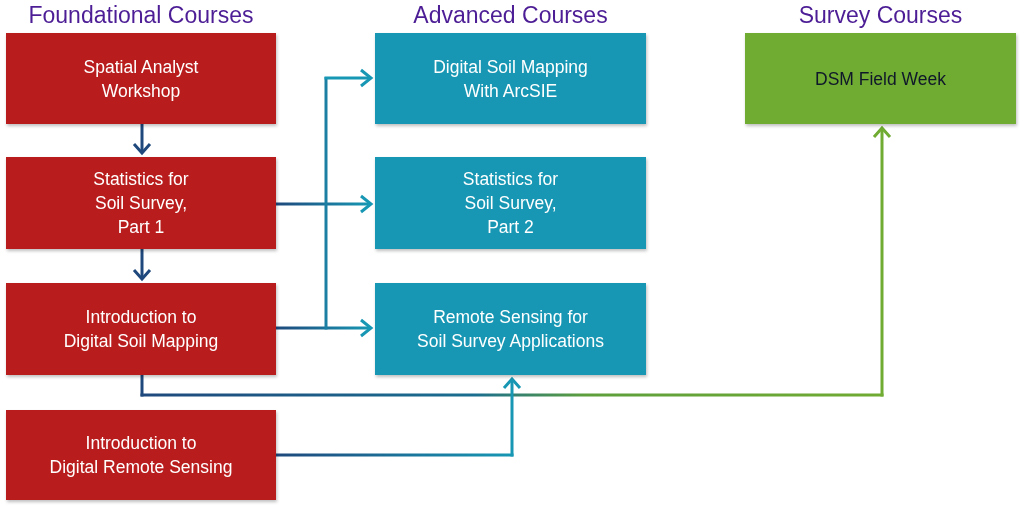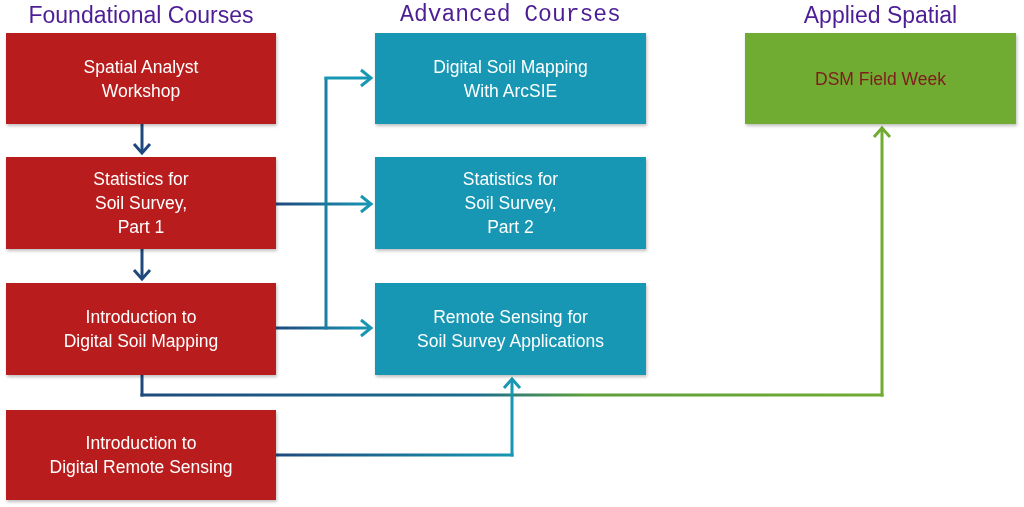--- a/index.html
+++ b/index.html
@@ -5,29 +5,29 @@
     html, body { margin: 0; padding: 0; background: #ffffff; }
     body { width: 1024px; height: 507px; position: relative; overflow: hidden;
            font-family: "Liberation Sans", sans-serif; }
     .col-title { position: absolute; top: 0; font-size: 23px; color: #4c1d95;
                  text-align: center; line-height: 30px; }
     .box { position: absolute; display: flex; align-items: center; justify-content: center;
            text-align: center; color: #ffffff; font-size: 17.5px; line-height: 24px;
            box-shadow: 1px 2px 3px rgba(0,0,0,0.25); white-space: pre-line; }
     .dark { background: #b91c1c; }
     .teal { background: #1797b3; }
-    .green { background: #70ab32; color: #7f1d1d; }
+    .green { background: #70ab32; color: #0f172a; }
     svg.connectors { position: absolute; left: 0; top: 0; }
   </style>
 </head>
 <body>
 
 <div class="col-title" style="left:6px;width:270px;">Foundational Courses</div>
-<div class="col-title" style="left:375px;width:271px;font-family:Liberation Mono, monospace;">Advanced Courses</div>
-<div class="col-title" style="left:745px;width:271px;">Applied Spatial</div>
+<div class="col-title" style="left:375px;width:271px;">Advanced Courses</div>
+<div class="col-title" style="left:745px;width:271px;">Survey Courses</div>
 
 <svg class="connectors" width="1024" height="507">
   <defs>
     <linearGradient id="gDarkTeal" x1="276" y1="0" x2="370" y2="0" gradientUnits="userSpaceOnUse">
       <stop offset="0" stop-color="#1f497d"></stop>
       <stop offset="1" stop-color="#1797b3"></stop>
     </linearGradient>
     <linearGradient id="gDarkGreen" x1="142" y1="0" x2="882" y2="0" gradientUnits="userSpaceOnUse">
       <stop offset="0" stop-color="#1f497d"></stop>
       <stop offset="0.45" stop-color="#1a6e8f"></stop>

